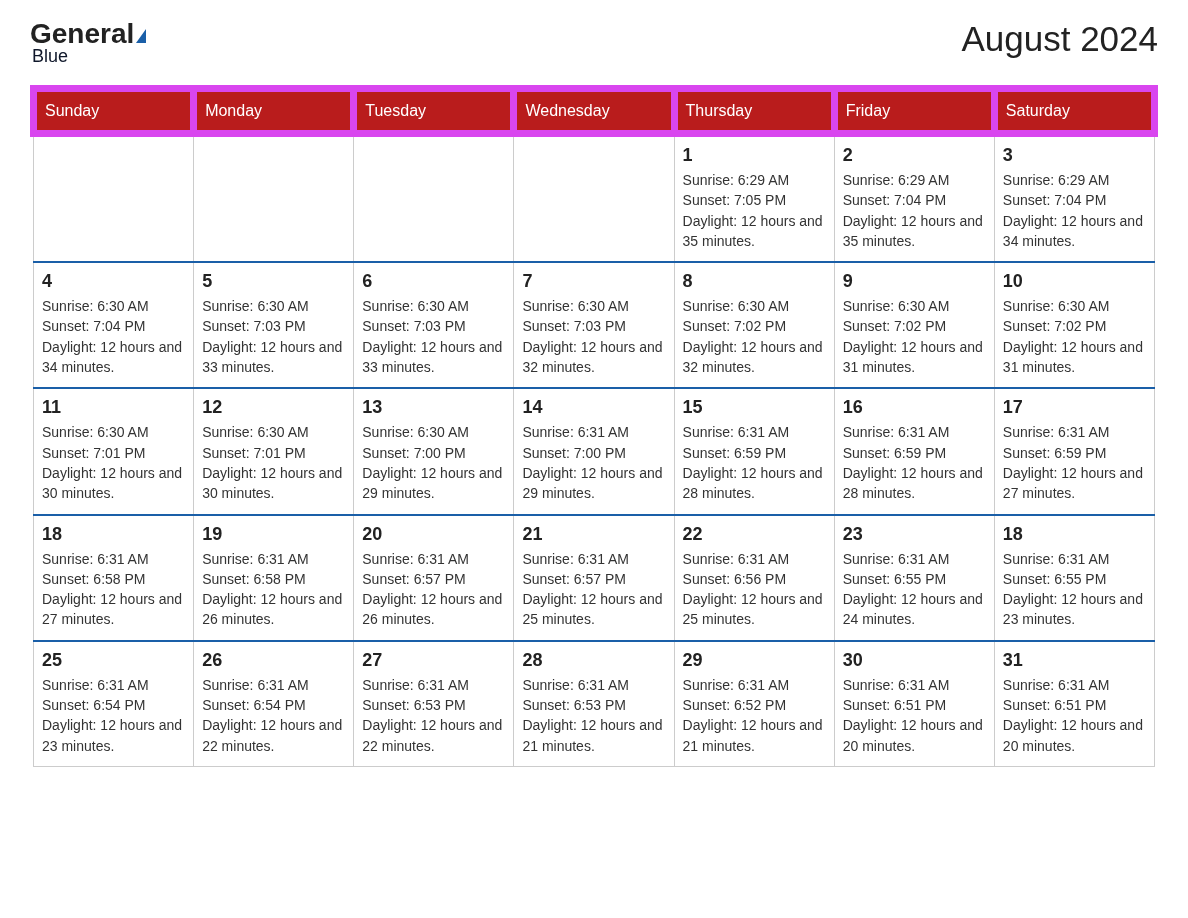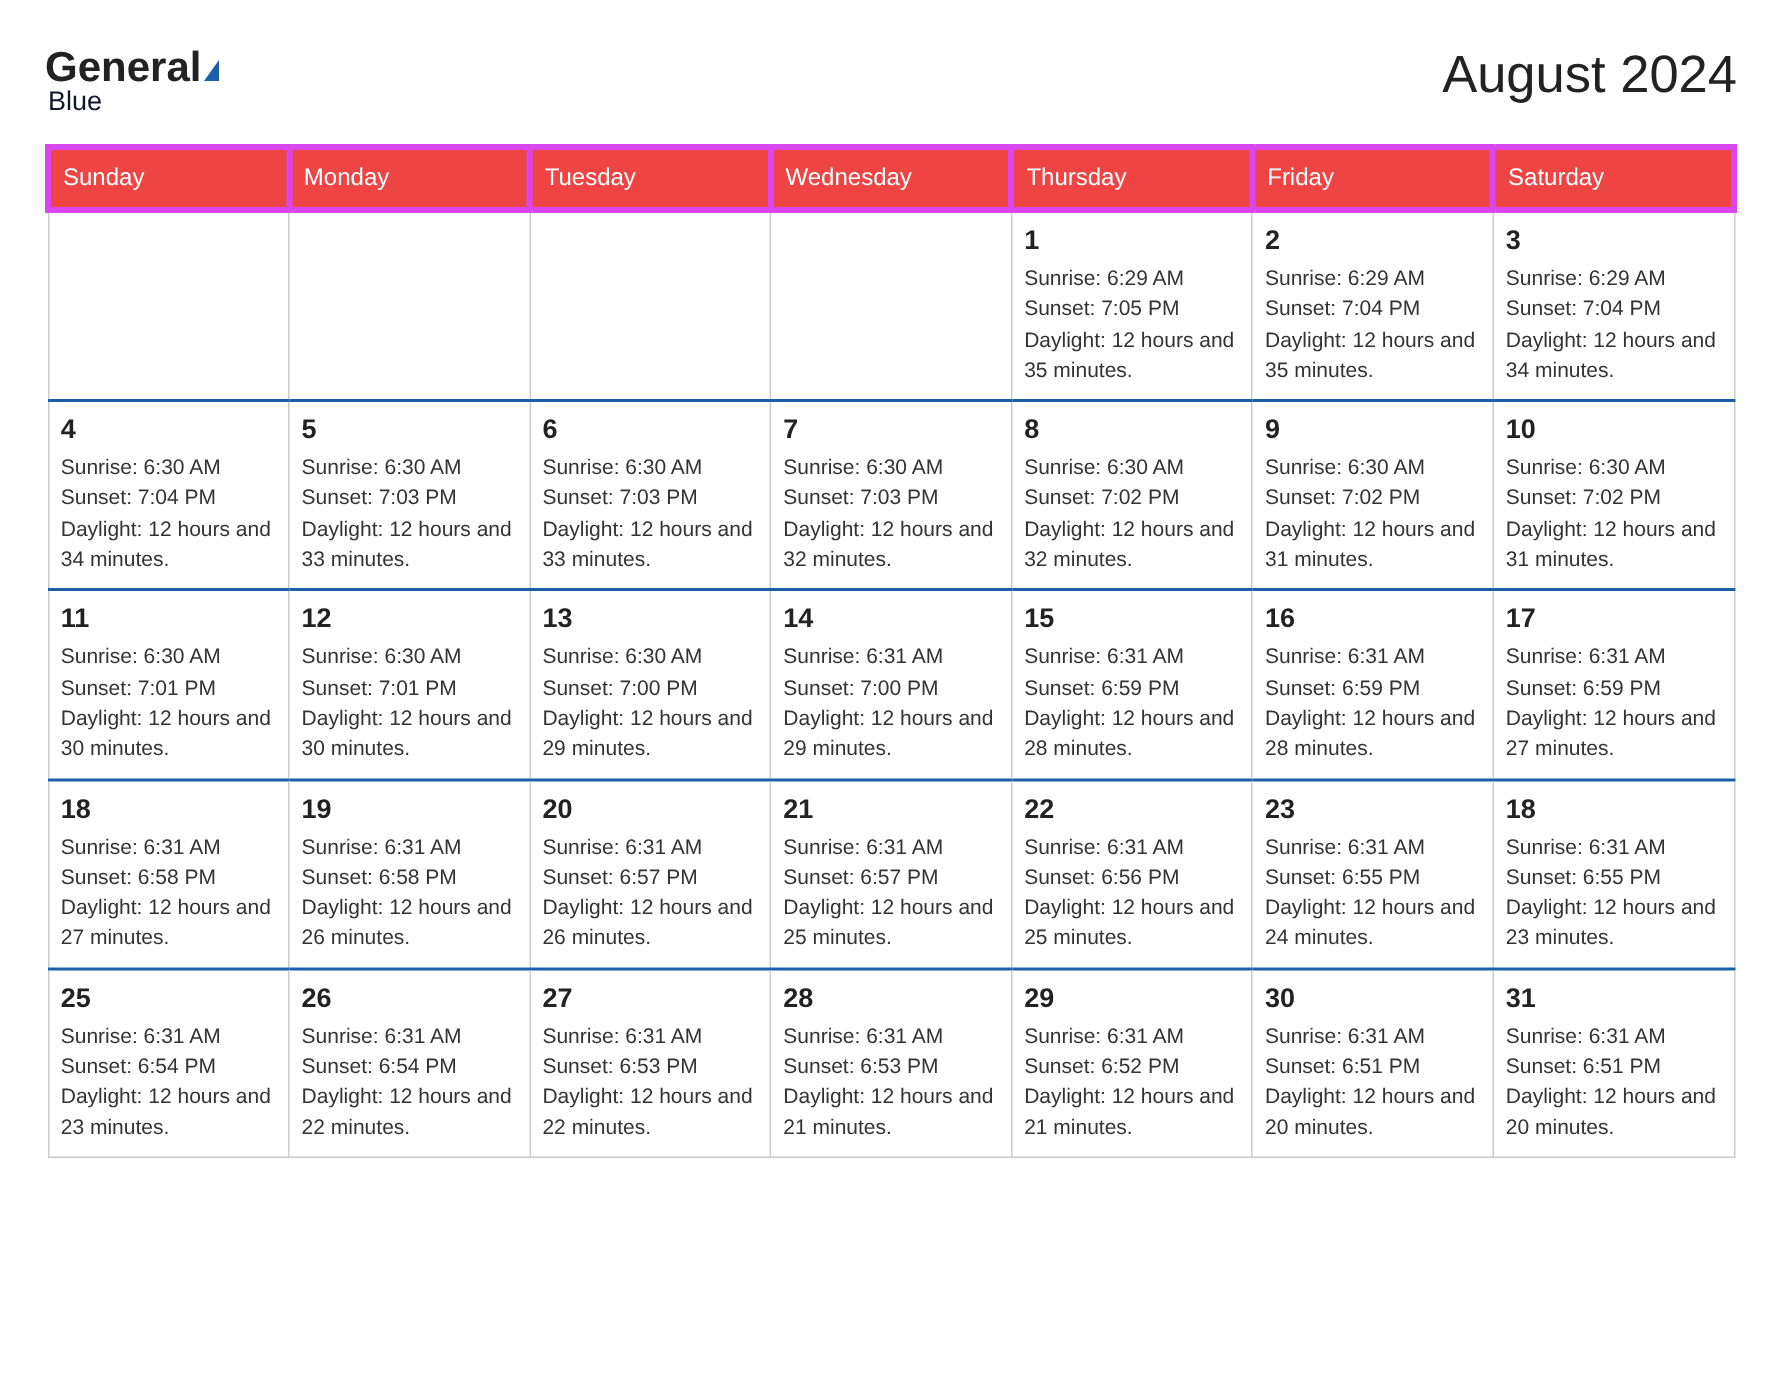--- a/index.html
+++ b/index.html
@@ -9,21 +9,20 @@
       color: #222;
       width: 1188px;
       min-height: 918px;
       padding: 20px 30px;
     }
     .header {
       display: flex;
       justify-content: space-between;
       align-items: flex-start;
       margin-bottom: 18px;
-      margin-top: 11px;
     }
     .logo {
       display: flex;
       flex-direction: column;
       align-items: flex-start;
     }
     .logo-text {
       font-size: 28px;
       font-weight: bold;
       color: #222;
@@ -61,27 +60,27 @@
       font-size: 22px;
       color: #555;
       margin-top: 4px;
     }
     table {
       width: 100%;
       border-collapse: collapse;
       table-layout: fixed;
     }
     thead tr th {
-      background-color: #ef4444;
+      background-color: #b91c1c;
       color: #fff;
       text-align: left;
       padding: 10px 8px;
       font-size: 16px;
       font-weight: normal;
-      border: 4px solid #d946ef;
+      border: 7px solid #d946ef;
     }
     tbody tr td {
       vertical-align: top;
       padding: 8px 8px 10px 8px;
       border: 1px solid #ccc;
       font-size: 13px;
       color: #333;
       min-height: 90px;
       height: 110px;
     }

